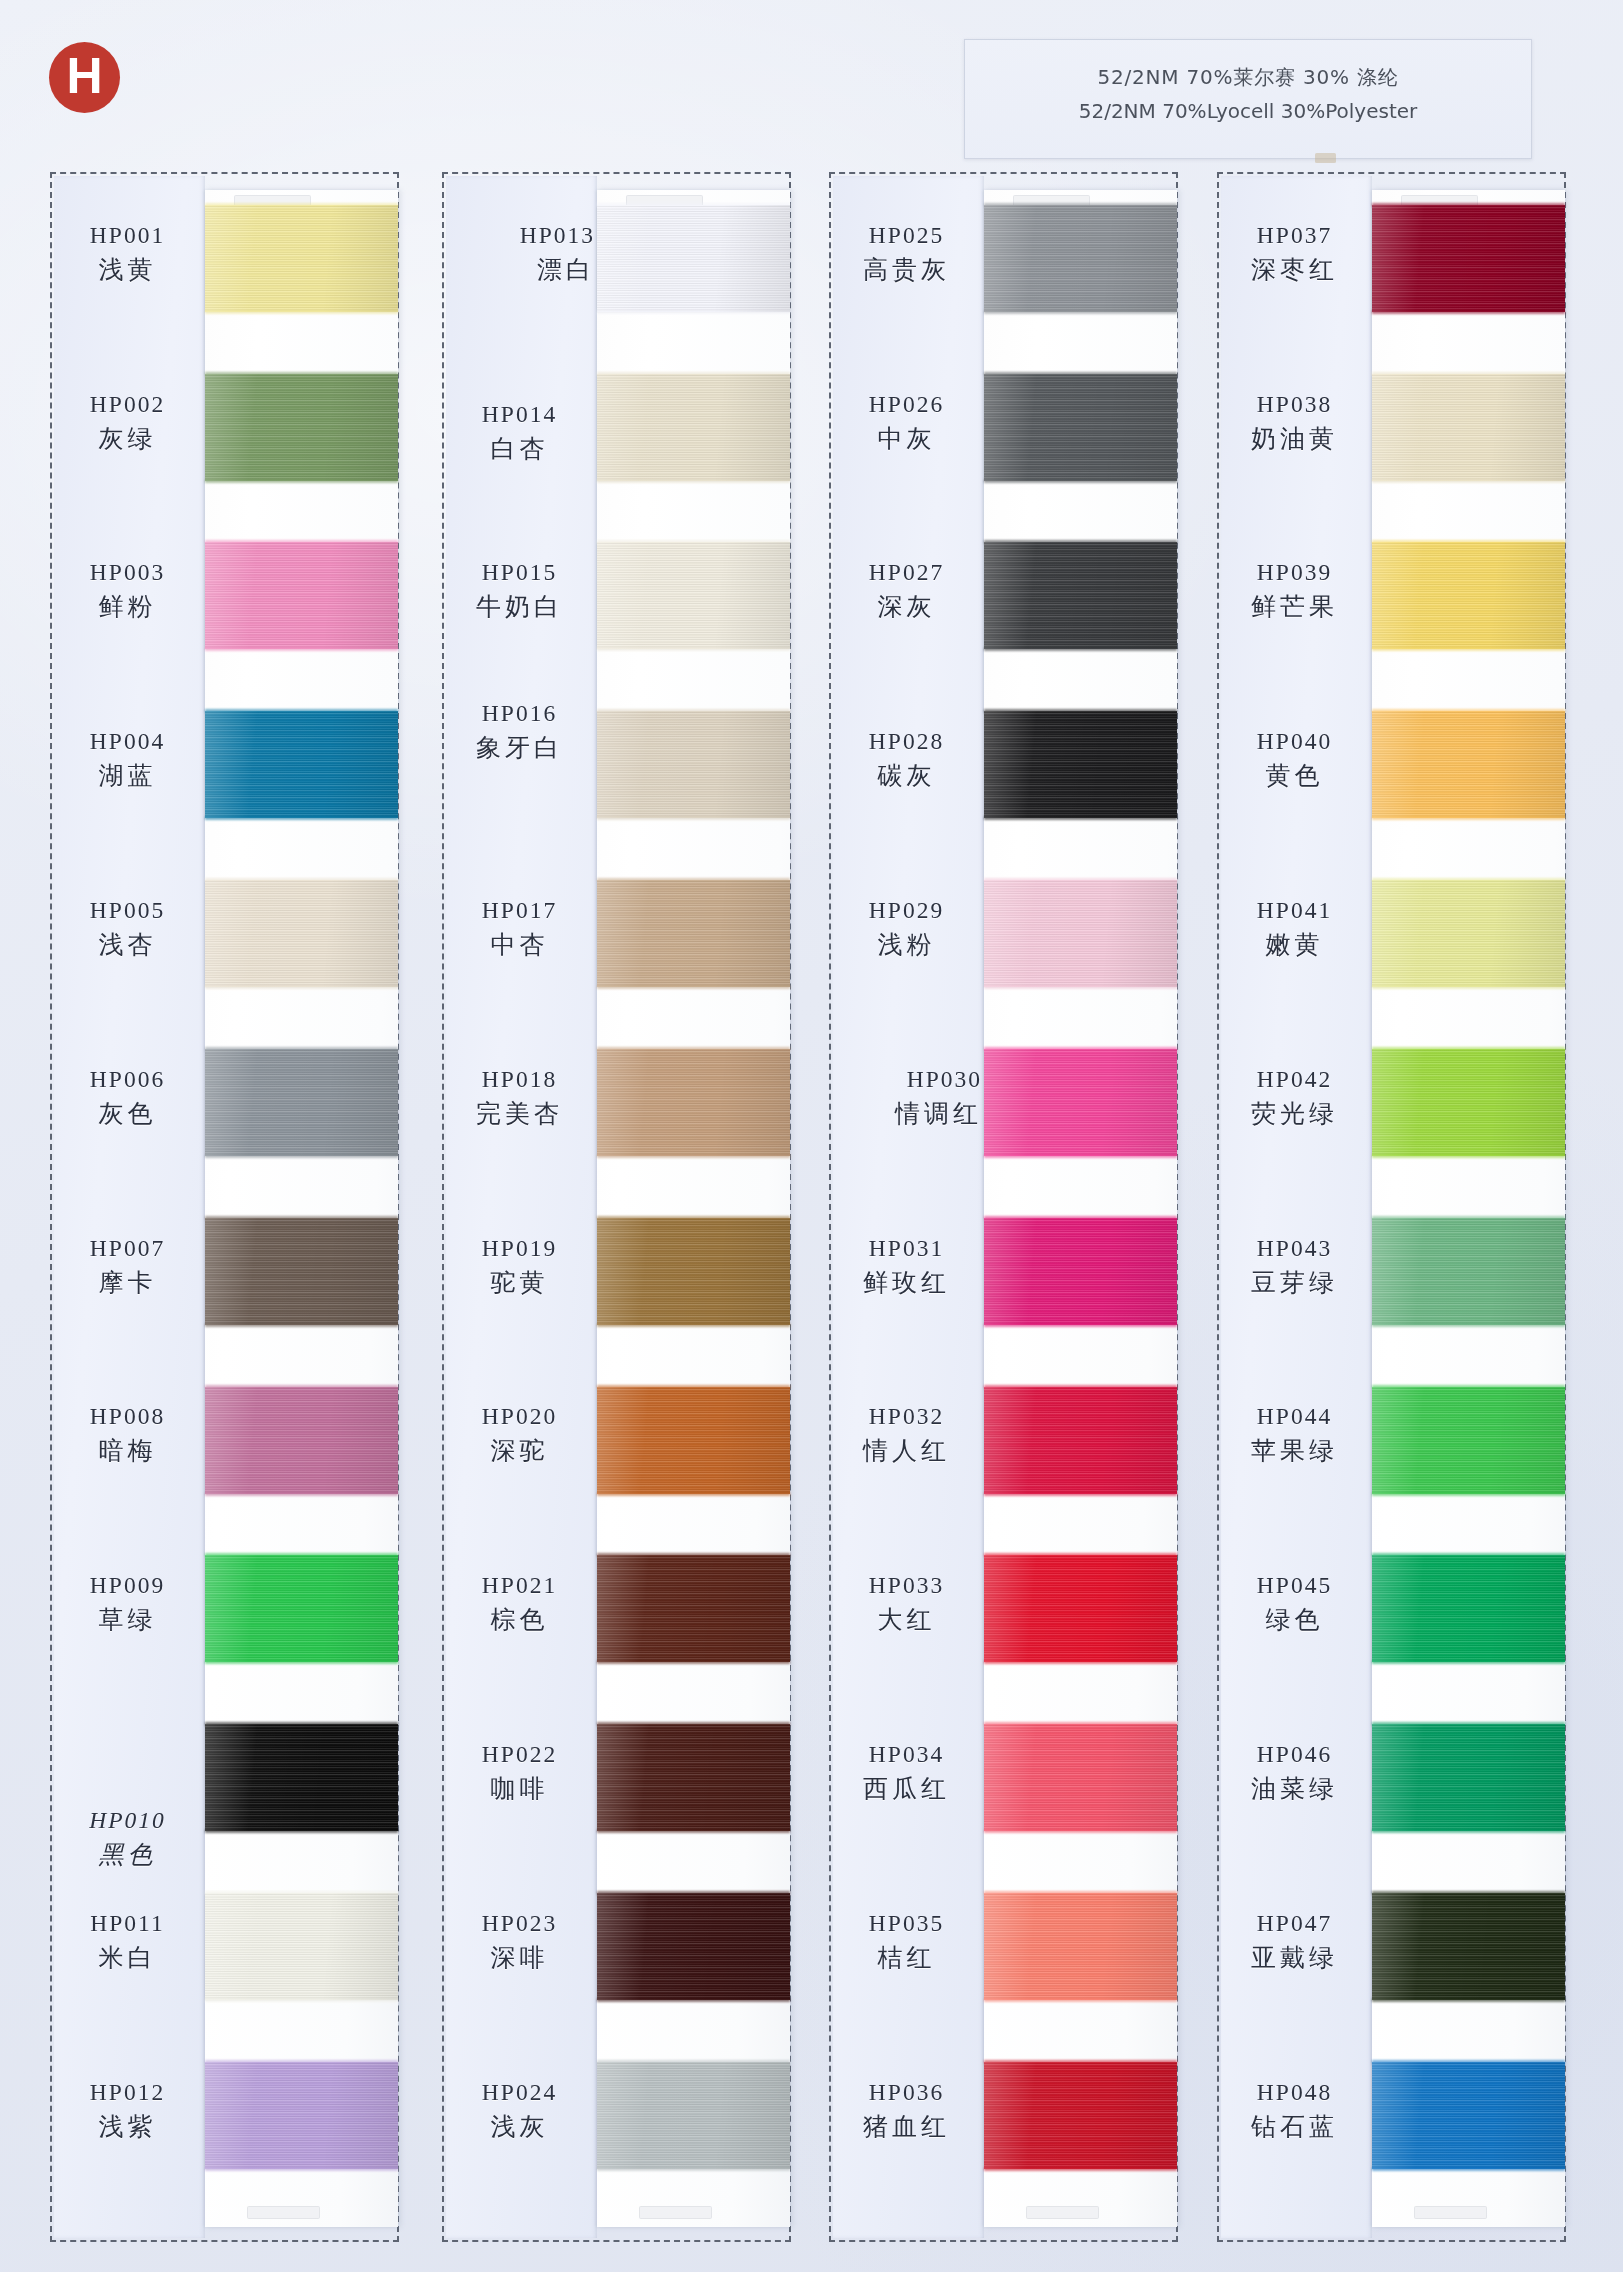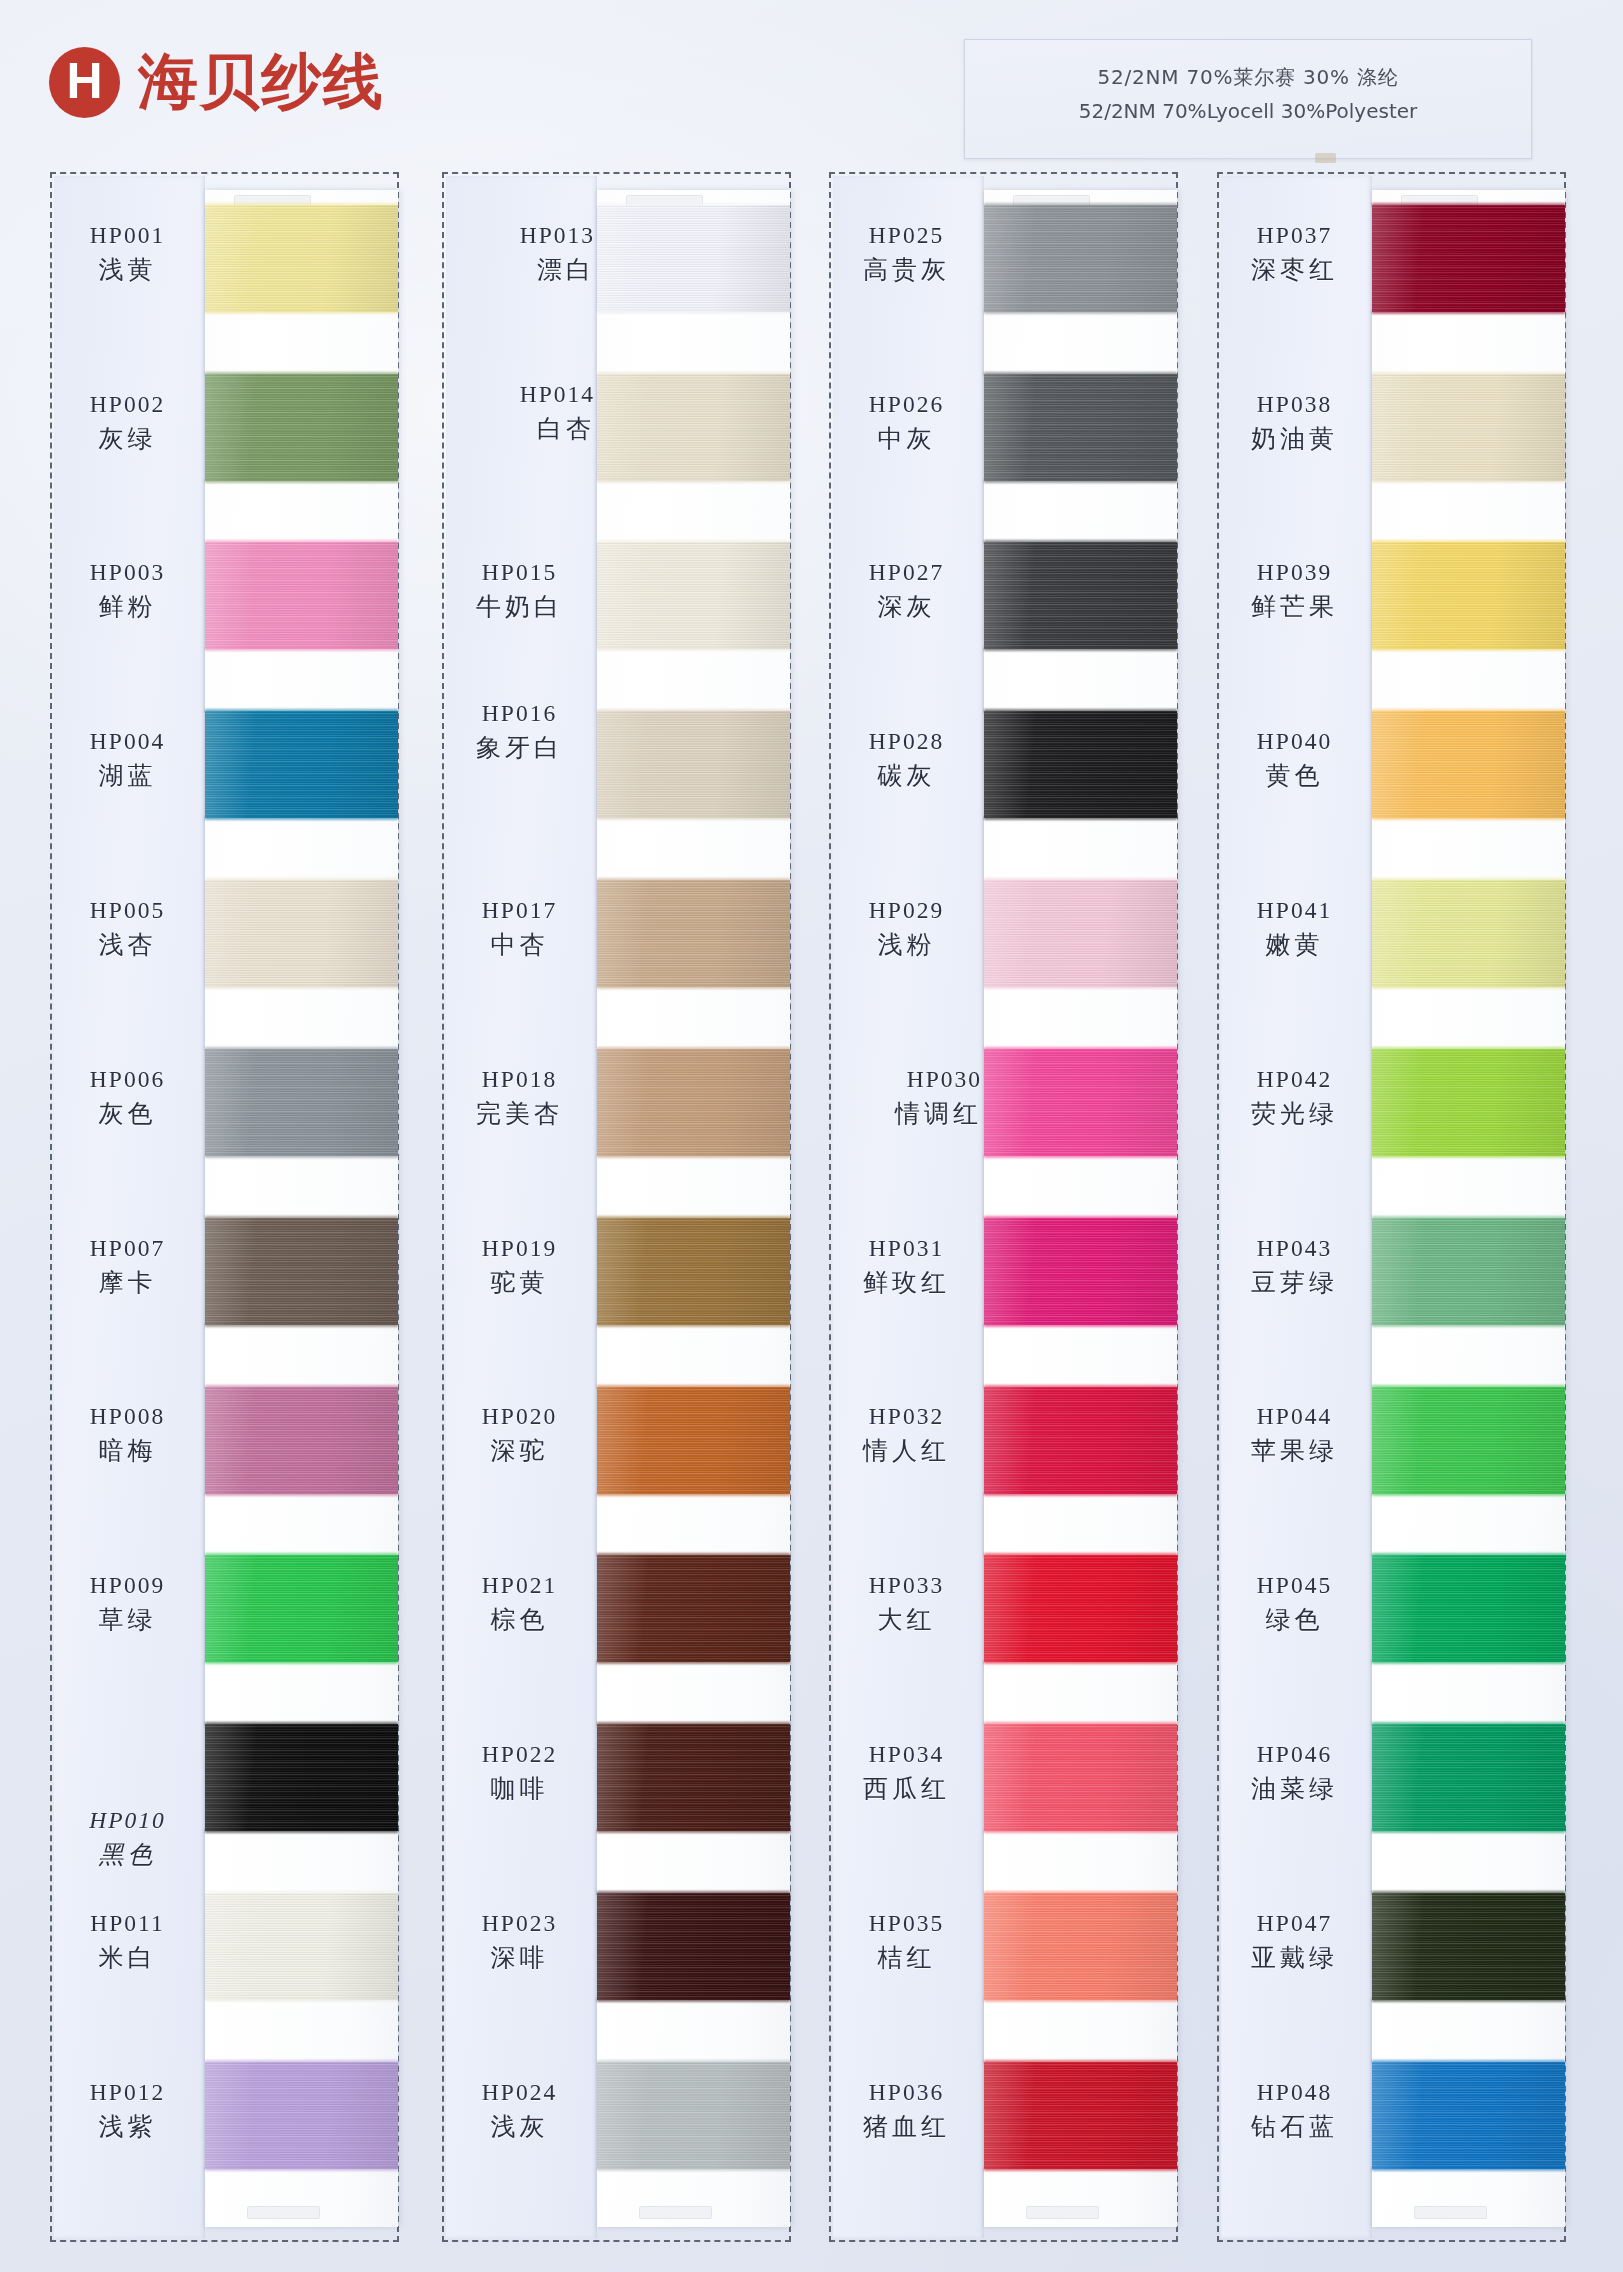--- a/index.html
+++ b/index.html
@@ -148,21 +148,20 @@
 </style>
 </head>
 <body>
 
 <div class="paper-sheen"></div>
 
 <div class="brand">
   <div class="brand-mark">
     <span>H</span>
   </div>
-  <div class="brand-name">海贝纱线</div>
 </div>
 
 <div class="title-card">
   <div class="t-sub">52/2NM 70%莱尔赛 30% 涤纶</div>
   <div class="t-sub2">52/2NM 70%Lyocell 30%Polyester</div>
 </div>
 
 <div class="board">
   <div class="column col-1">
     <div class="label-strip"></div>
@@ -324,21 +323,21 @@
             <span class="cname">漂白</span>
           </div>
           <div class="yarn" style="top: 31px; height: 107px; background: rgb(243, 244, 251);">
             <div class="fuzz-top" style="background: rgb(243, 244, 251);"></div>
             <div class="fuzz-bot" style="background: rgb(243, 244, 251);"></div>
             <div class="threads"></div>
             <div class="sheen"></div>
           </div>
         </div>
         <div class="row" style="top: 0px;">
-          <div class="row-label" style="top: 208px; text-align: right;">
+          <div class="row-label" style="top: 228px;">
             <span class="code">HP014</span>
             <span class="cname">白杏</span>
           </div>
           <div class="yarn" style="top: 200px; height: 107px; background: rgb(233, 226, 205);">
             <div class="fuzz-top" style="background: rgb(233, 226, 205);"></div>
             <div class="fuzz-bot" style="background: rgb(233, 226, 205);"></div>
             <div class="threads"></div>
             <div class="sheen"></div>
           </div>
         </div>

